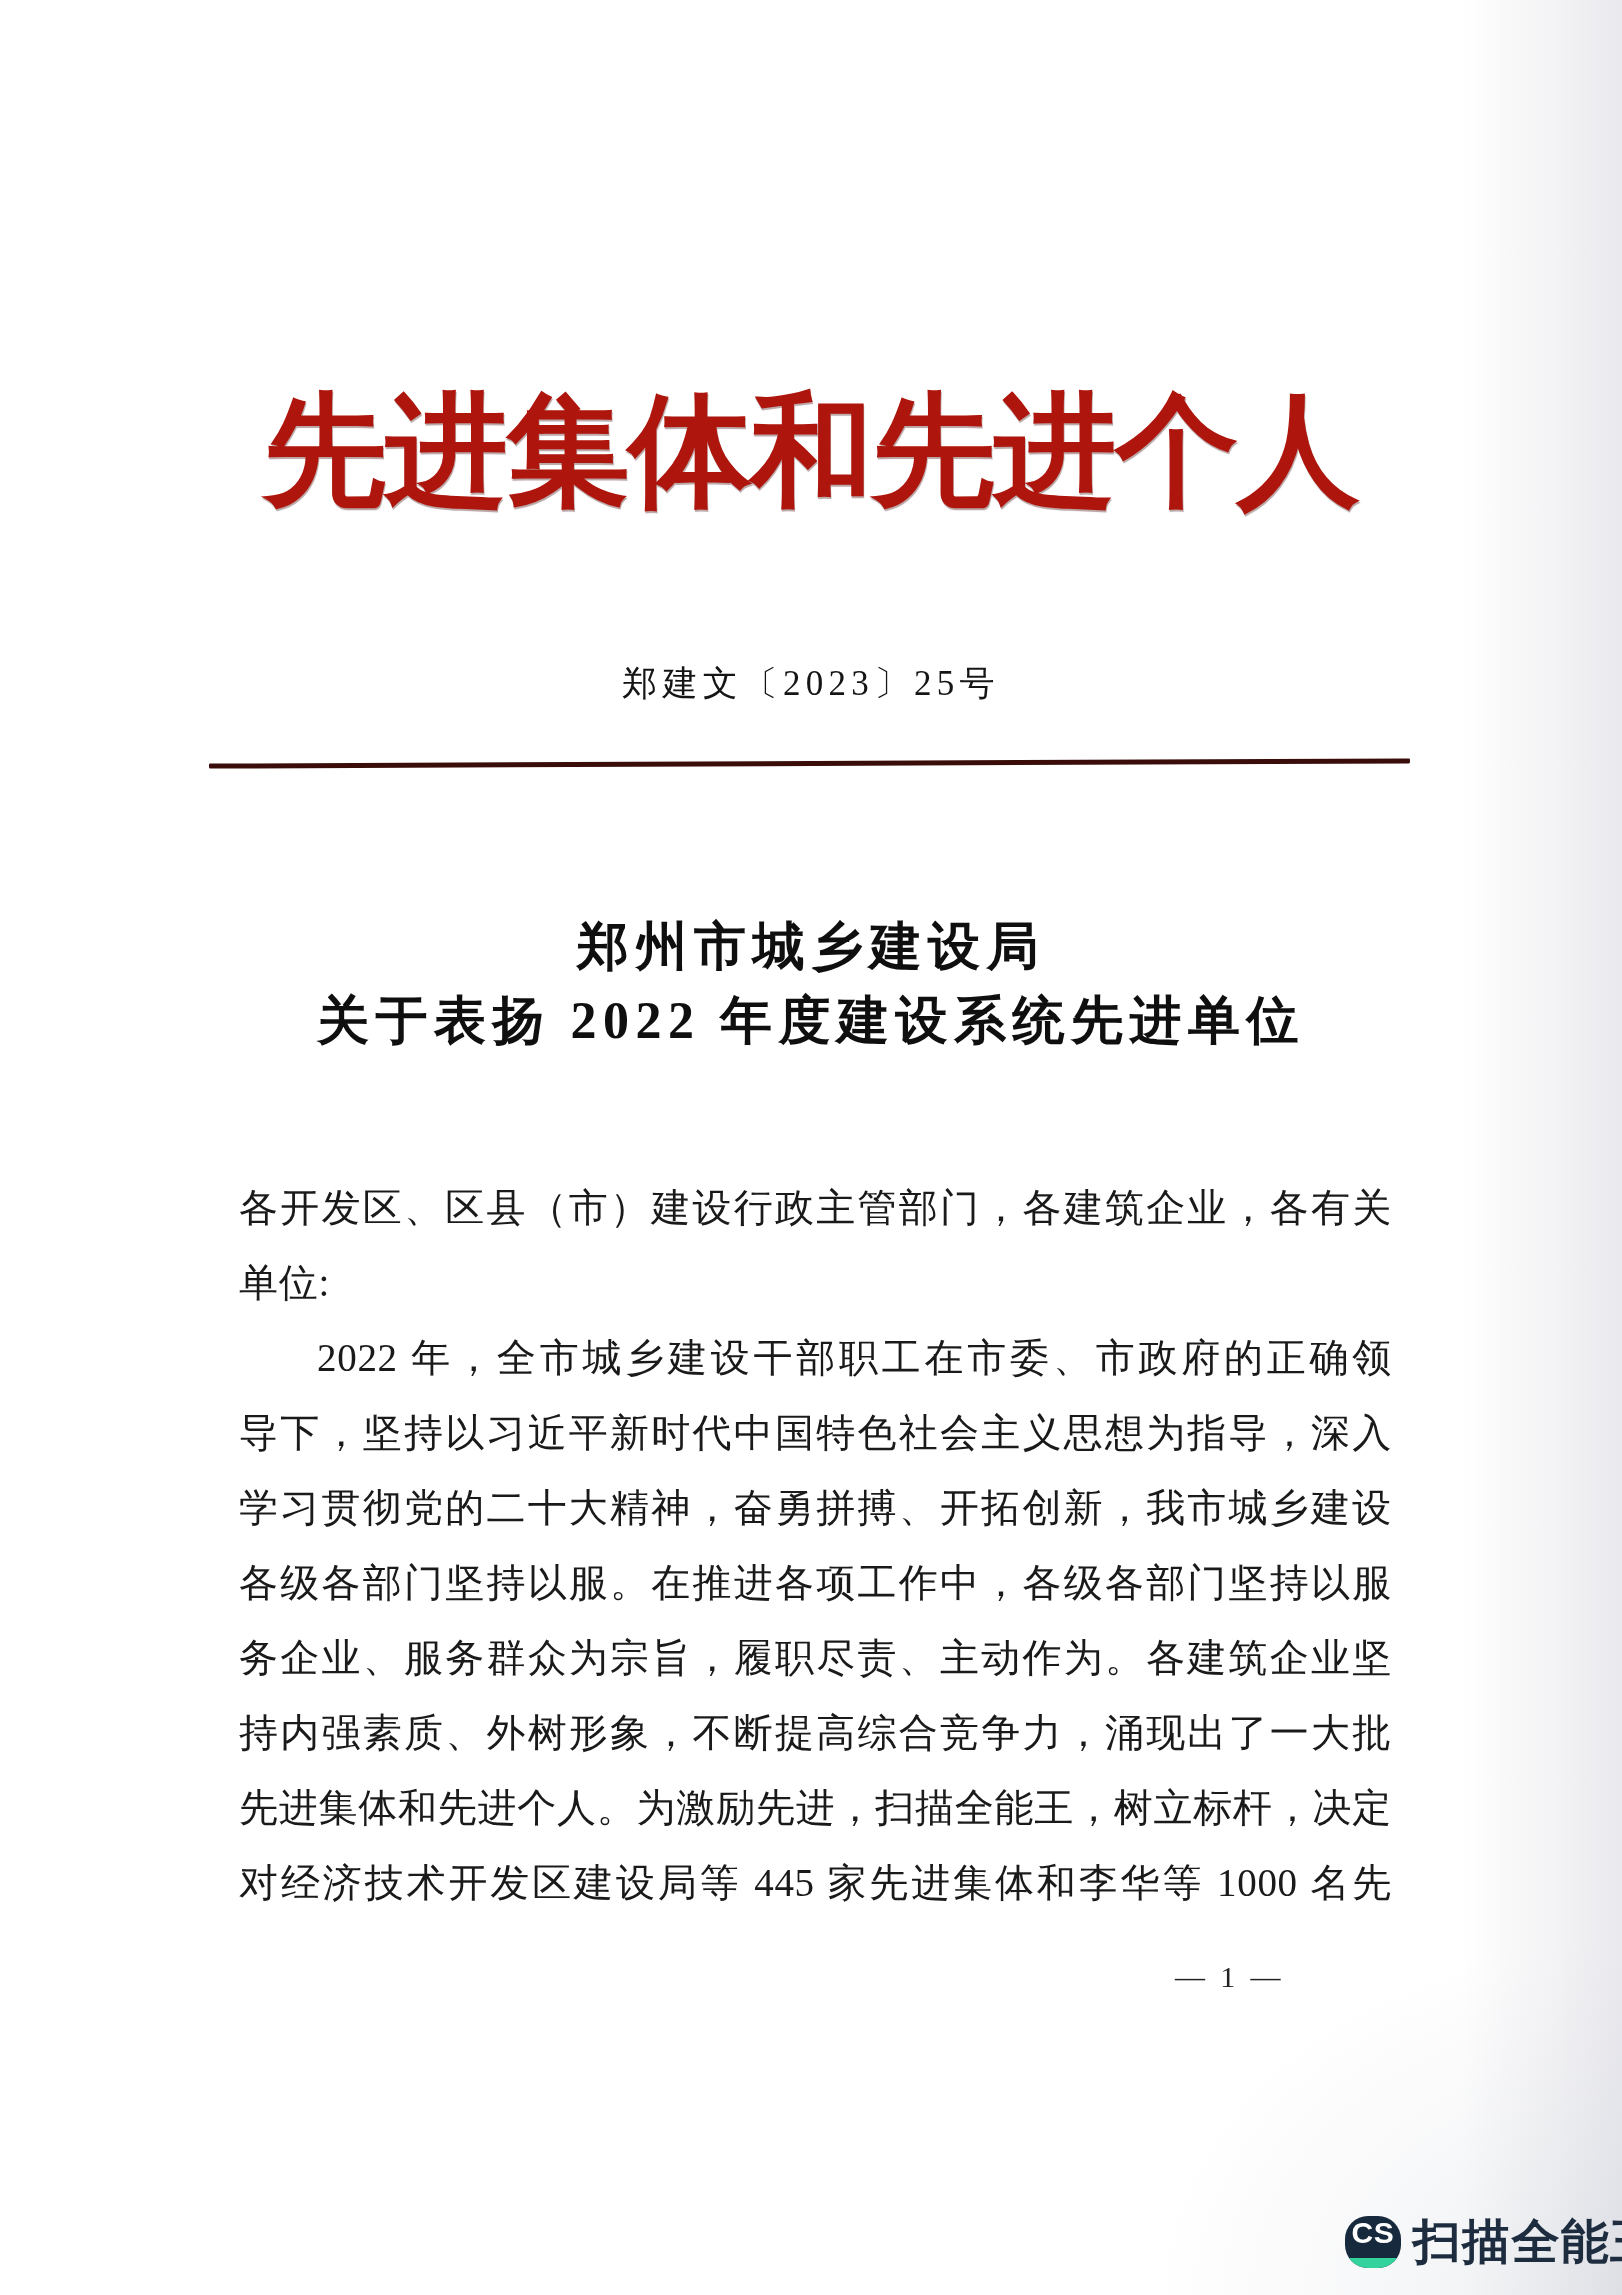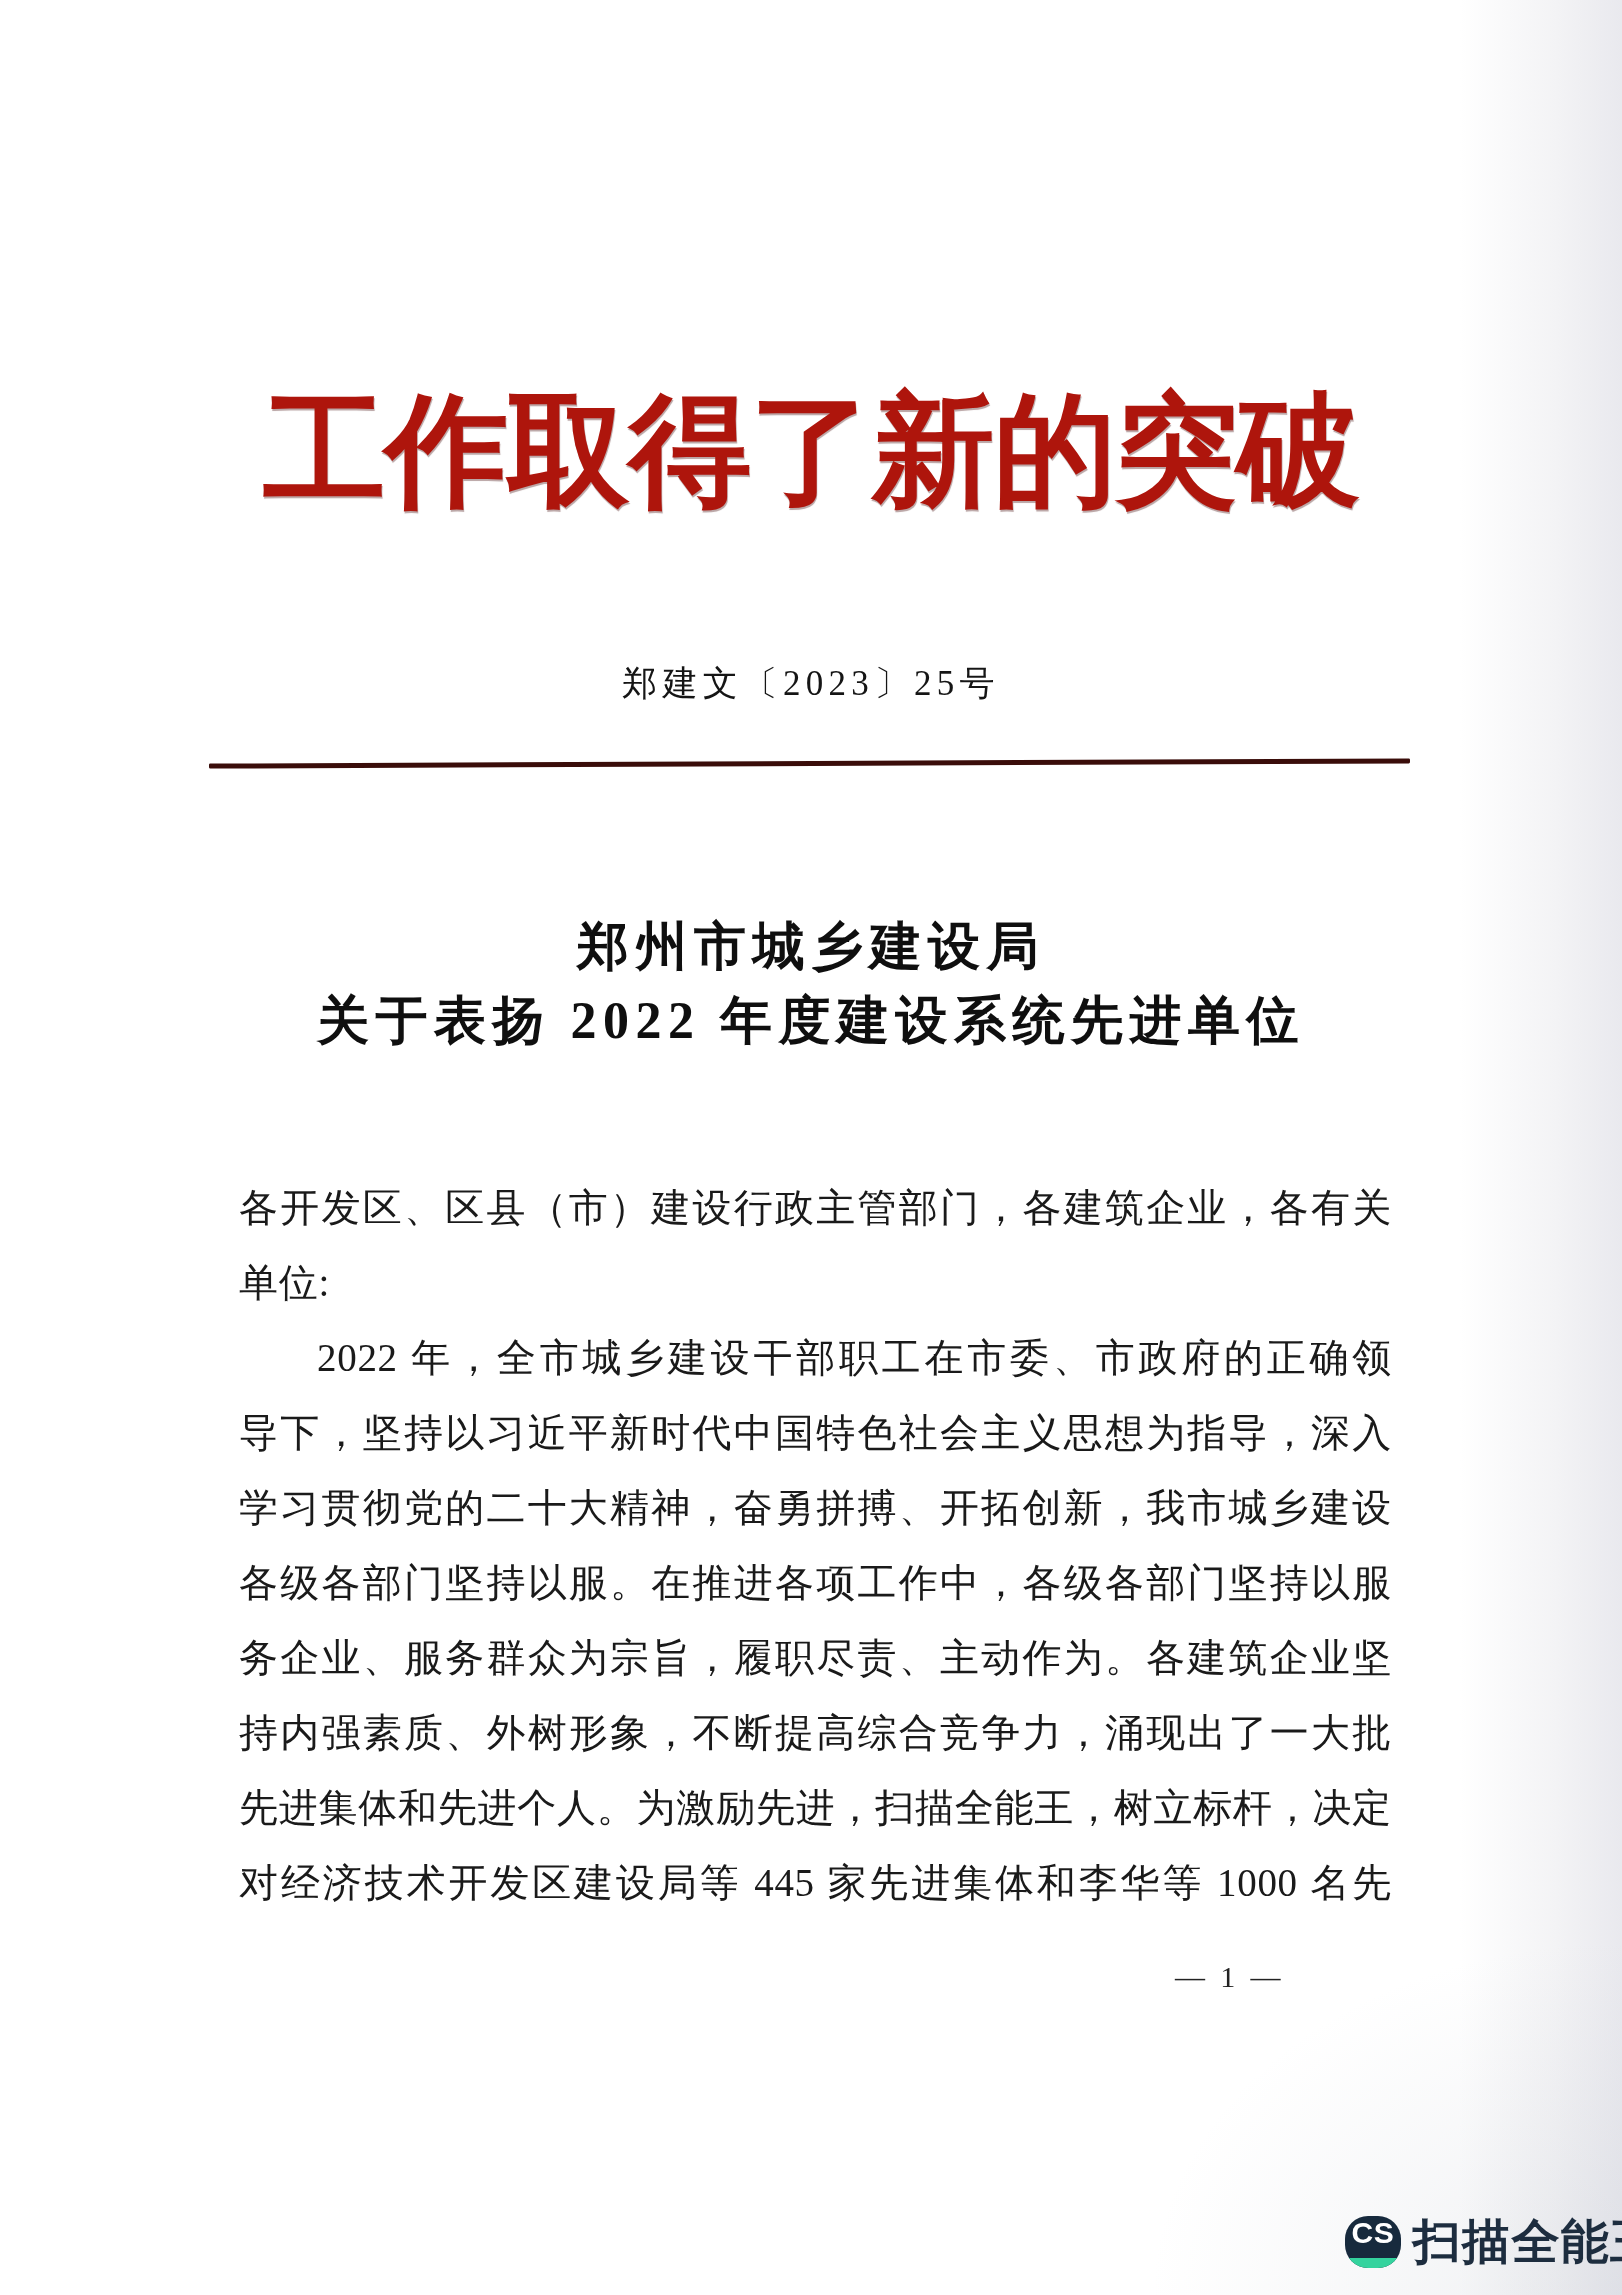--- a/index.html
+++ b/index.html
@@ -94,21 +94,21 @@
     font-size:48px;font-weight:600;color:#1d2d3f;
     font-family:Liberation Serif, serif;
     letter-spacing:1.3px;white-space:nowrap;
   }
 </style>
 </head>
 <body>
 
 <div class="page">
 
-  <div class="red-header">工作取得了新的突破</div>
+  <div class="red-header">先进集体和先进个人</div>
 
   <div class="doc-number">郑建文〔2023〕25号</div>
 
   <div class="red-line"></div>
 
   <div class="title-block">
     <div>郑州市城乡建设局</div>
     <div>关于表扬 2022 年度建设系统先进单位</div>
   </div>
 

